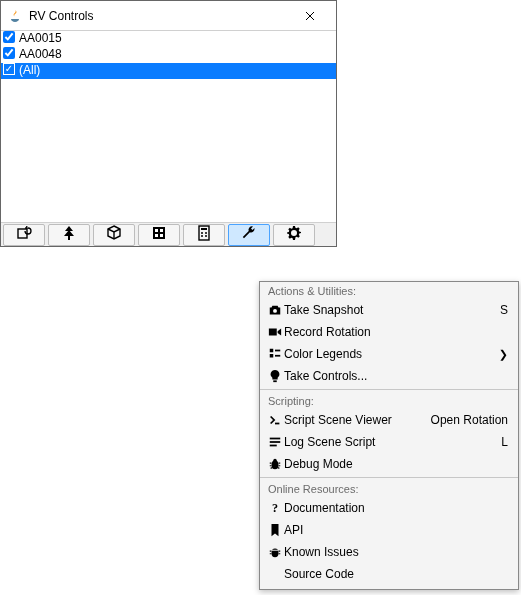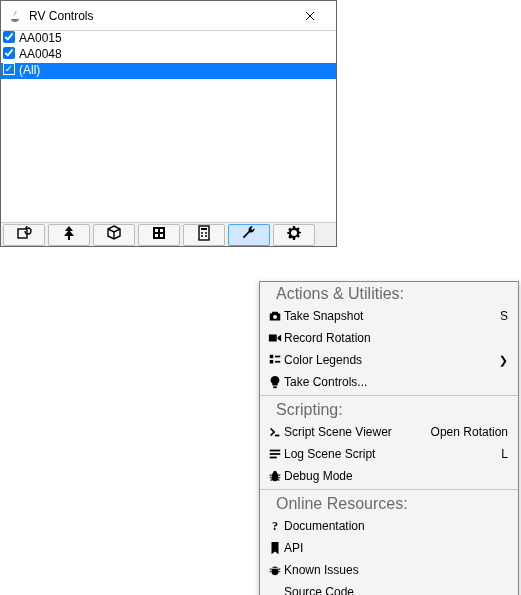--- a/index.html
+++ b/index.html
@@ -110,23 +110,23 @@
     left: 259px;
     top: 281px;
     width: 260px;
     background: #f4f4f4;
     border: 1px solid #888;
     box-shadow: 0 2px 6px rgba(0,0,0,.25);
     font-size: 12px;
     padding-bottom: 4px;
   }
   .ctx-section {
-    padding: 3px 6px 2px 16px;
+    padding: 3px 6px 2px 8px;
     color: #6b6b6b;
-    font-size: 16px;
+    font-size: 11px;
   }
   .ctx-item {
     height: 22px;
     display: flex;
     align-items: center;
     padding: 0 10px 0 6px;
     gap: 0;
     color: #000;
   }
   .ctx-icon {

